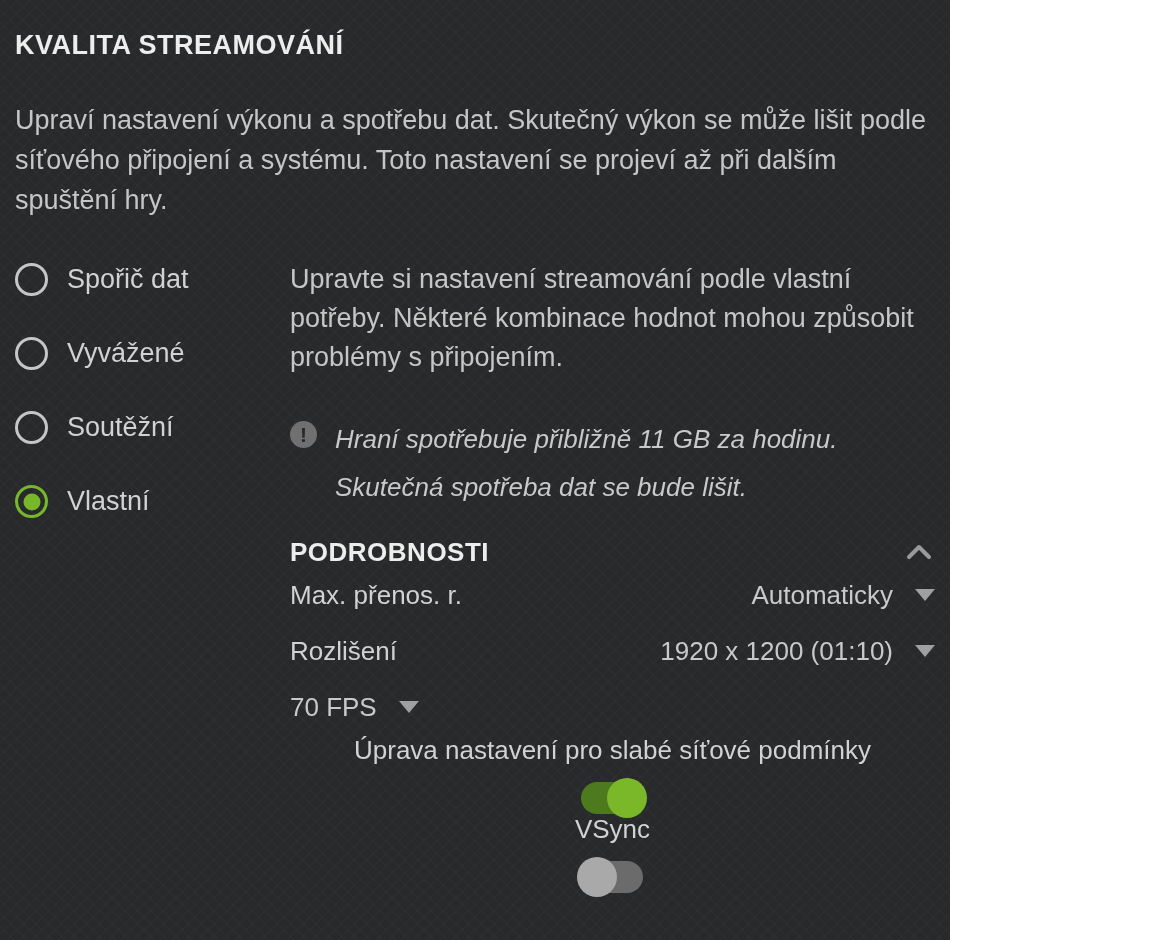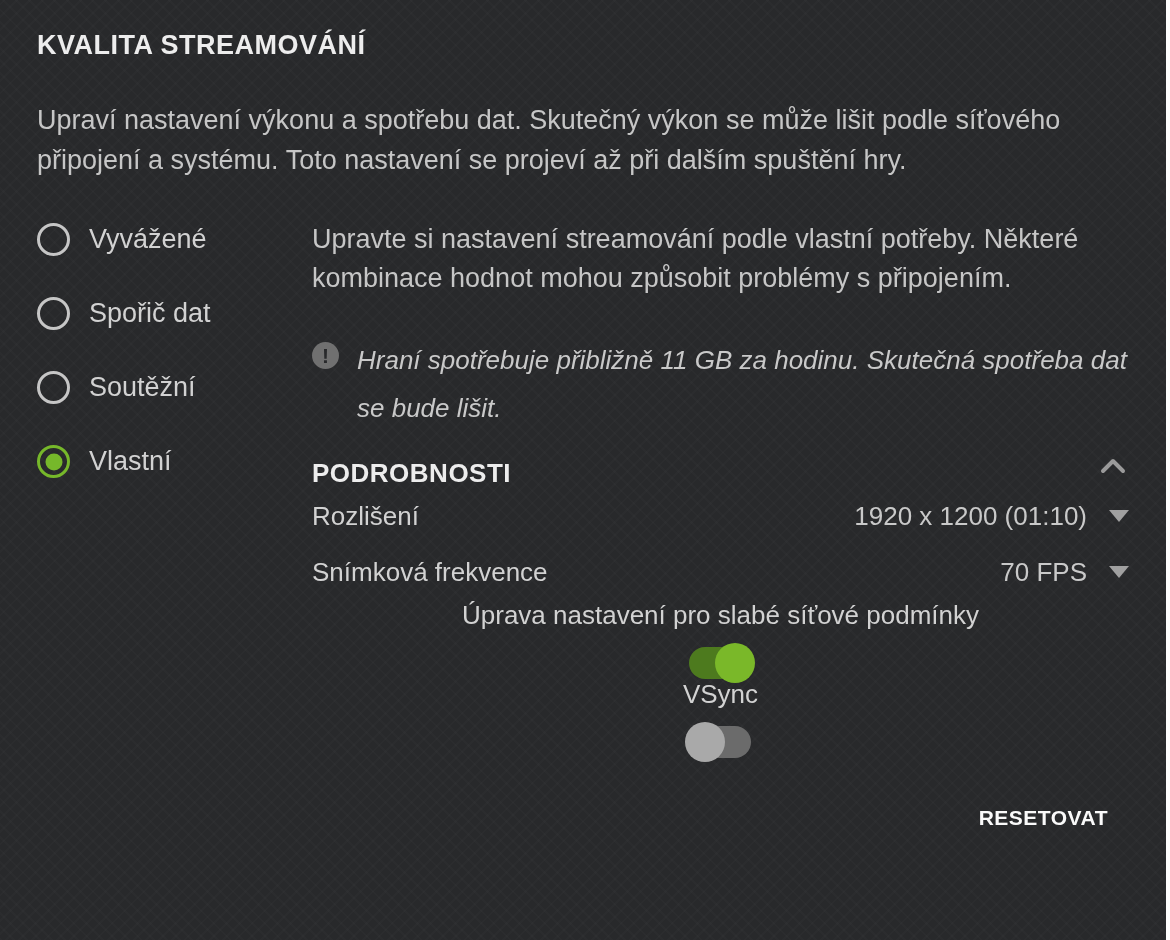--- a/index.html
+++ b/index.html
@@ -2,26 +2,26 @@
 <html><head>
 <meta charset="utf-8">
 <style>
   * { margin: 0; padding: 0; box-sizing: border-box; }
   html, body {
     width: 1170px; height: 940px;
     font-family: "Liberation Sans", "DejaVu Sans", sans-serif;
     overflow: hidden;
   }
   .page {
-    width: 1166px; height: 940px;
+    width: 950px; height: 940px;
     background-color: #28292b;
     background-image:
       repeating-linear-gradient(45deg, rgba(255,255,255,0.016) 0 2px, transparent 2px 9px),
       repeating-linear-gradient(-45deg, rgba(255,255,255,0.016) 0 2px, transparent 2px 9px);
-    padding: 30px 37px;
+    padding: 30px 15px;
   }
   .section-title {
     font-size: 27px; font-weight: bold; color: #ededed;
     letter-spacing: 0.5px; margin-bottom: 22px;
   }
   .section-desc {
     font-size: 27px; color: #c6c6c6; line-height: 40px;
     max-width: 1106px; margin-bottom: 40px; margin-top: 39px;
   }
   .content { display: flex; align-items: flex-start; }
@@ -52,21 +52,21 @@
     font-size: 21px; font-weight: bold; line-height: 27px;
     text-align: center; flex-shrink: 0; margin-top: 6px;
   }
   .usage-note-text {
     font-size: 26px; font-style: italic; color: #c9c9c9;
     line-height: 48px; margin-left: 18px;
   }
 
   .details { margin-top: 26px; }
   .details-header {
-    display: flex; justify-content: space-between; align-items: flex-start;
+    display: flex; justify-content: space-between; align-items: center;
     height: 30px; cursor: pointer; gap: 12px;
   }
   .details-title {
     font-size: 26px; font-weight: bold; color: #ededed; letter-spacing: 0.5px;
   }
   .chevron-up { margin-right: 3px; display: inline-flex; }
 
   .select-row {
     display: flex; justify-content: space-between; align-items: center;
     height: 56px;
@@ -112,25 +112,25 @@
 <div class="page">
 
   <h1 class="section-title">KVALITA STREAMOVÁNÍ</h1>
   <p class="section-desc">Upraví nastavení výkonu a spotřebu dat. Skutečný výkon se může lišit podle síťového připojení a systému. Toto nastavení se projeví až při dalším spuštění hry.</p>
 
   <div class="content">
 
     <div class="radio-col">
       <div class="radio-item">
         <span class="radio-circle"></span>
+        <span class="radio-label">Spořič dat</span>
+      </div>
+      <div class="radio-item">
+        <span class="radio-circle"></span>
         <span class="radio-label">Vyvážené</span>
-      </div>
-      <div class="radio-item">
-        <span class="radio-circle"></span>
-        <span class="radio-label">Spořič dat</span>
       </div>
       <div class="radio-item">
         <span class="radio-circle"></span>
         <span class="radio-label">Soutěžní</span>
       </div>
       <div class="radio-item">
         <span class="radio-circle selected"></span>
         <span class="radio-label">Vlastní</span>
       </div>
     </div>
@@ -148,31 +148,37 @@
 
         <div class="details-header">
           <span class="details-title">PODROBNOSTI</span>
           <span class="chevron-up">
             <svg width="26" height="16" viewBox="0 0 26 16">
               <polyline points="3,13 13,3 23,13" fill="none" stroke="#9a9a9a" stroke-width="4" stroke-linecap="round" stroke-linejoin="round"></polyline>
             </svg>
           </span>
         </div>
 
+        <div class="select-row">
+          <span class="row-label">Max. přenos. r.</span>
+          <span class="row-value-wrap">
+            <span class="row-value">Automaticky</span>
+            <span class="caret-down"></span>
+          </span>
+        </div>
 
         <div class="select-row">
           <span class="row-label">Rozlišení</span>
           <span class="row-value-wrap">
             <span class="row-value">1920 x 1200 (01:10)</span>
             <span class="caret-down"></span>
           </span>
         </div>
 
         <div class="select-row">
-          <span class="row-label">Snímková frekvence</span>
           <span class="row-value-wrap">
             <span class="row-value">70 FPS</span>
             <span class="caret-down"></span>
           </span>
         </div>
 
         <div class="toggle-row">
           <span class="row-label">Úprava nastavení pro slabé síťové podmínky</span>
           <span class="toggle on">
             <span class="knob"></span>

